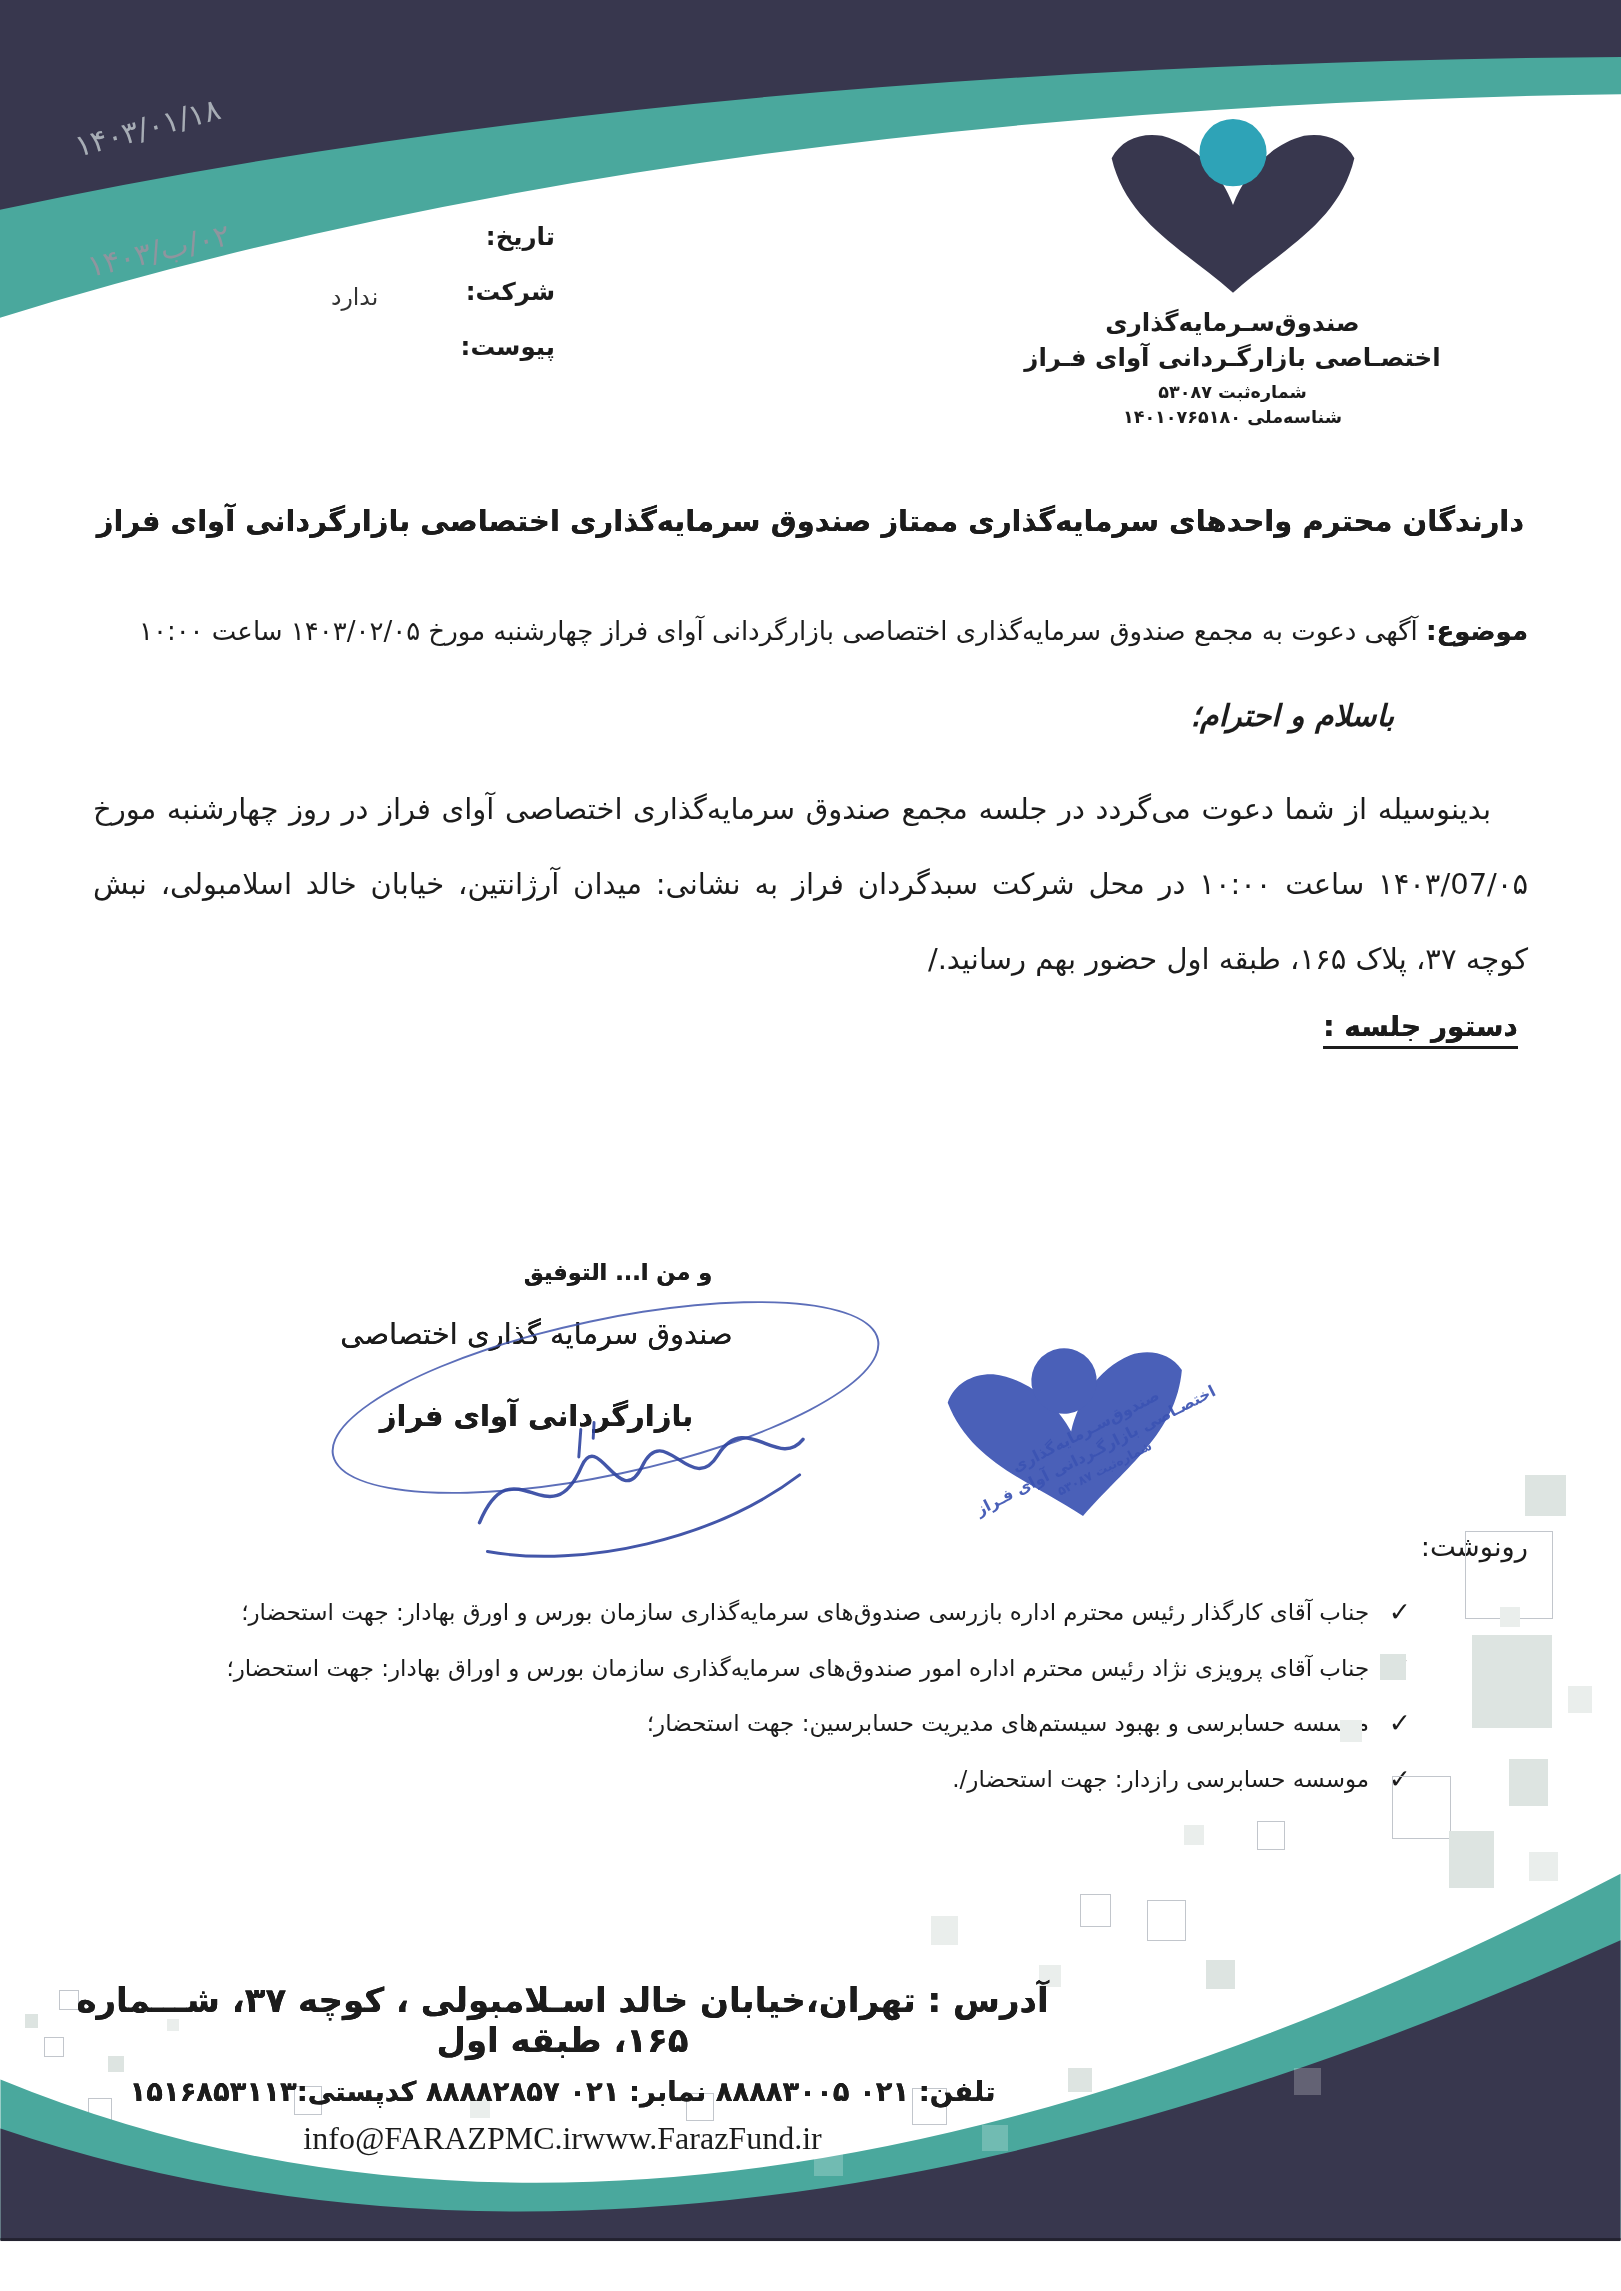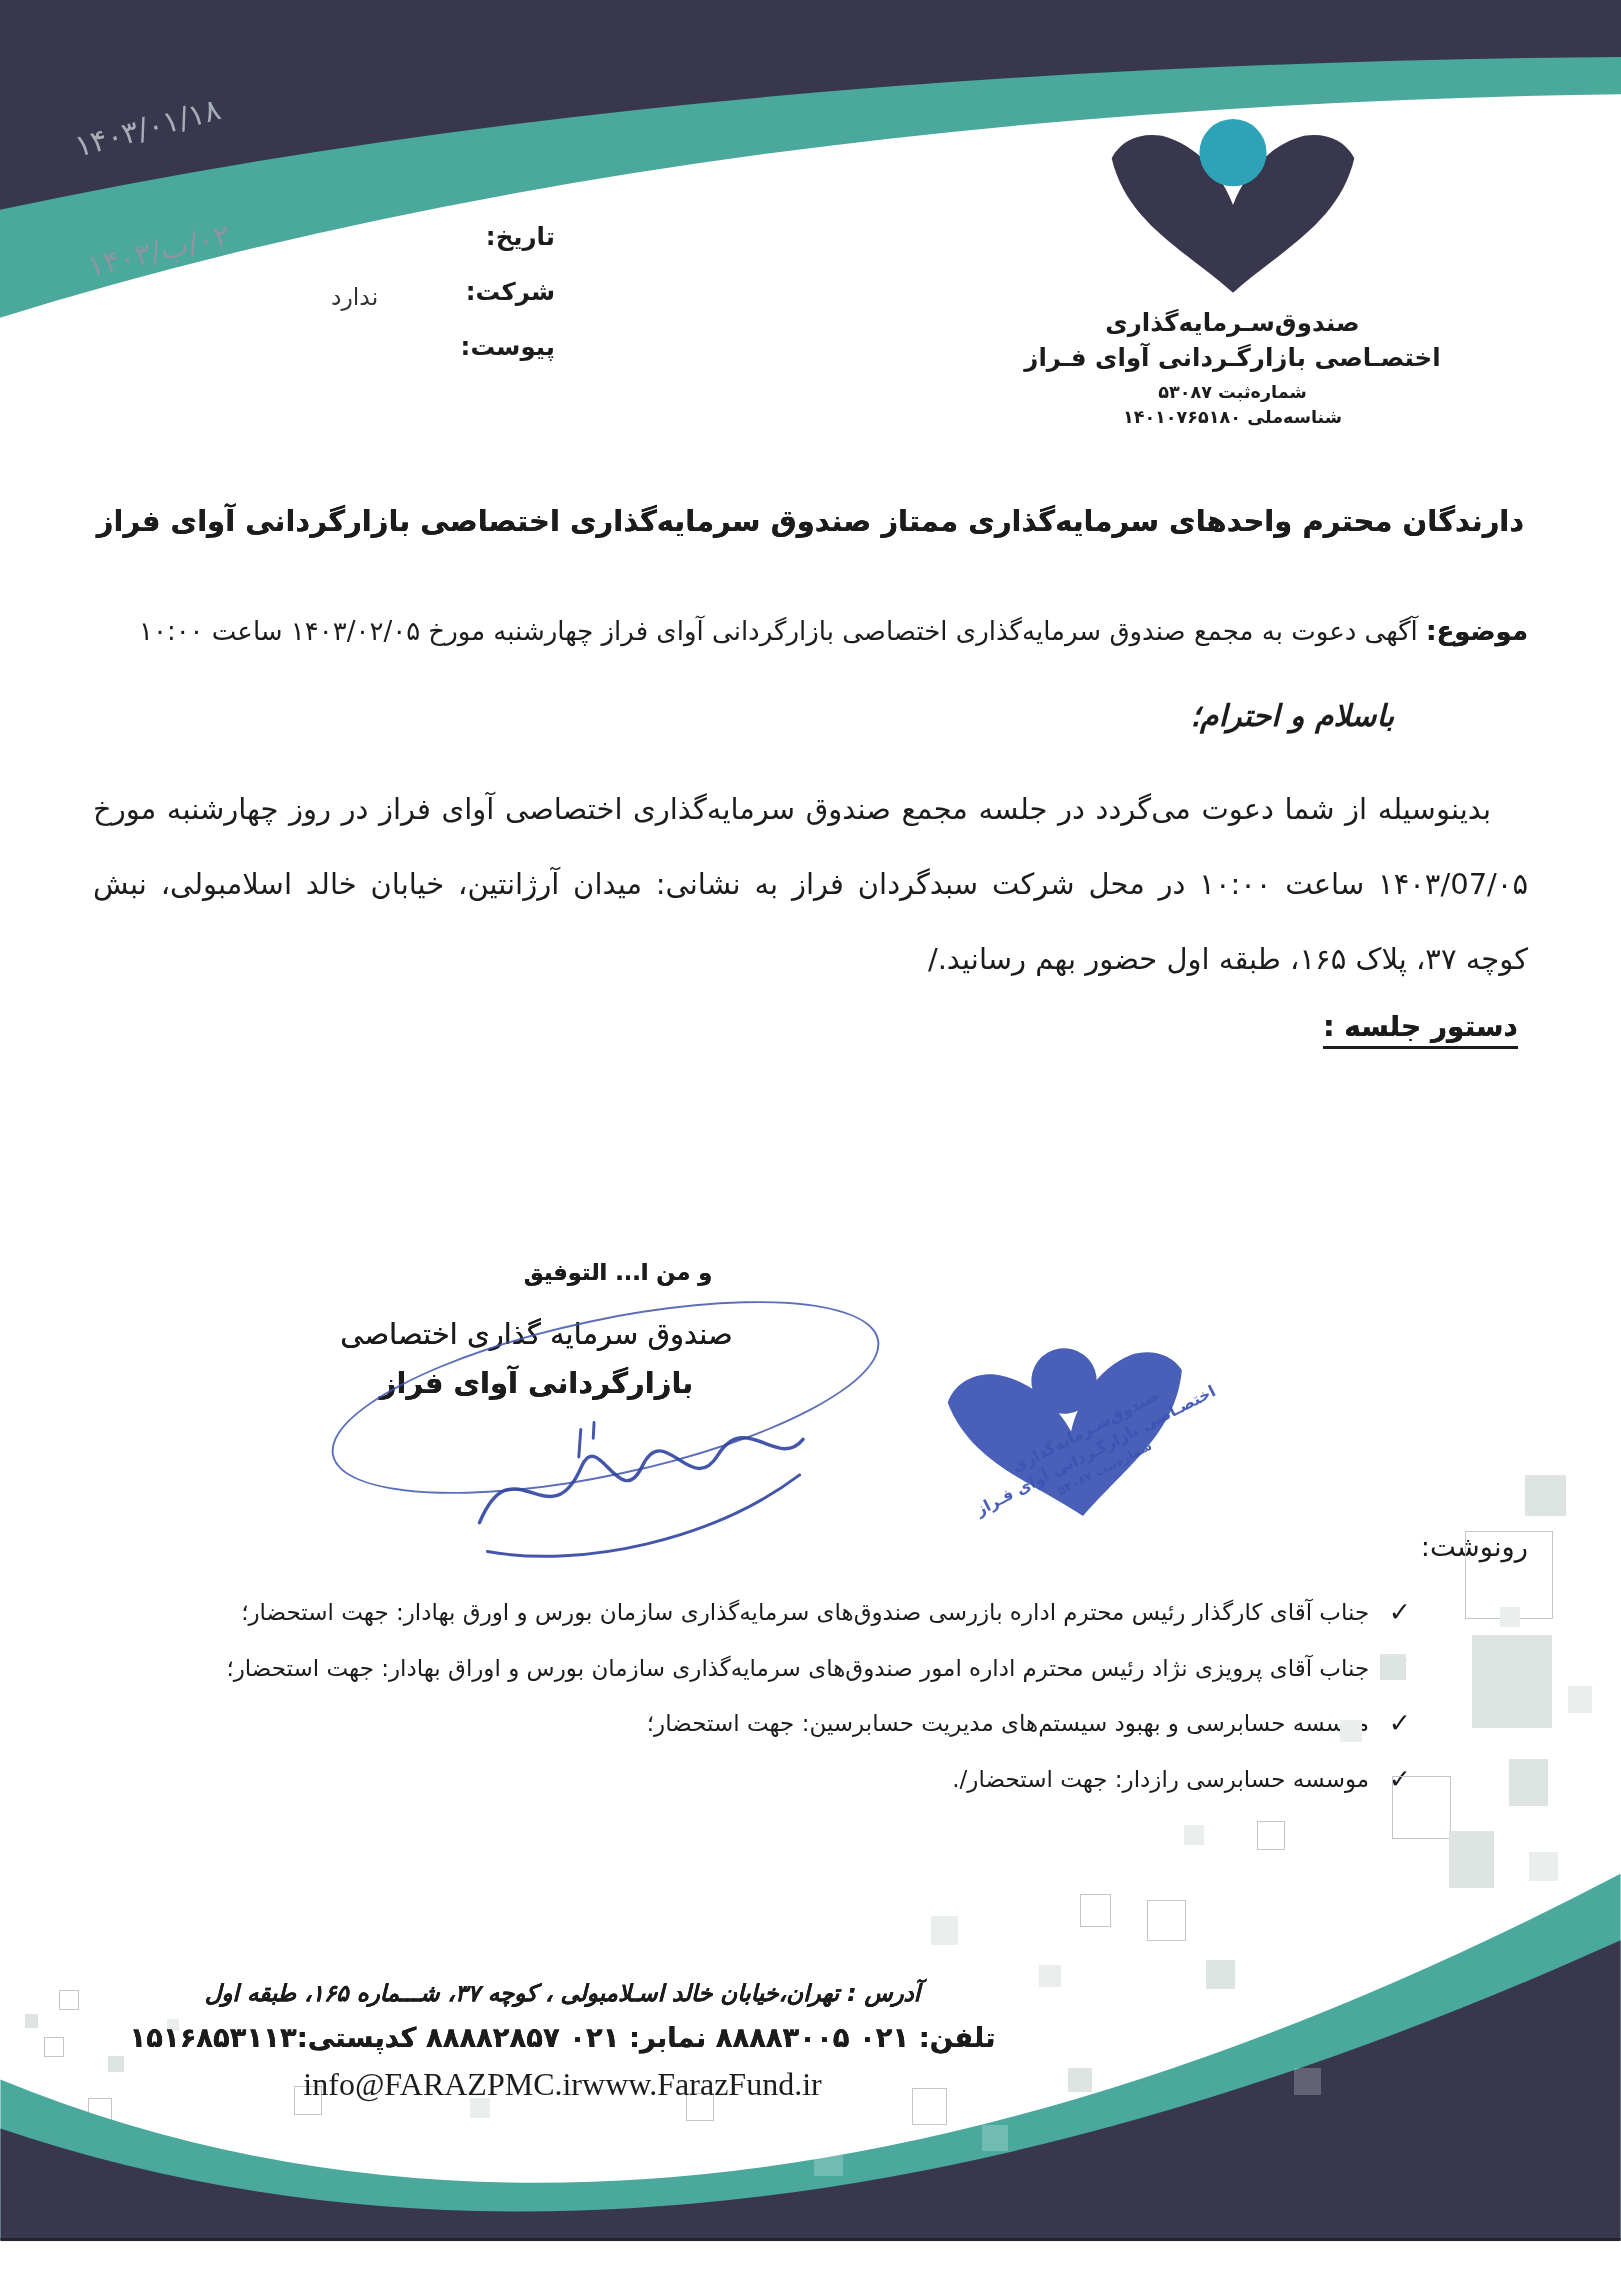--- a/index.html
+++ b/index.html
@@ -44,40 +44,40 @@
     text-shadow:0 0 0.6px #000;text-decoration:underline;text-underline-offset:9.8px;text-decoration-thickness:2.5px;}
   .agenda{position:absolute;top:1074px;right:149px;width:1333px;}
   .agenda .item{position:relative;padding-right:43px;font-size:27.4px;line-height:45px;margin-bottom:25.5px;}
   .agenda .bullet{position:absolute;right:0;top:13.7px;width:12.7px;height:12.7px;background:#111;}
 
   
   .closing{position:absolute;top:1259px;left:510px;width:216px;text-align:center;
     font-size:22.5px;font-weight:bold;text-shadow:0 0 0.5px #000;}
   .signer{position:absolute;top:1317px;left:289px;width:495px;text-align:center;}
   .signer .l1{font-size:29px;font-weight:normal;text-shadow:0 0 0.6px #000;}
-  .signer .l2{font-size:29px;font-weight:bold;margin-top:15px;text-shadow:0 0 0.6px #000;}
+  .signer .l2{font-size:29px;font-weight:bold;margin-top:48px;text-shadow:0 0 0.6px #000;}
   .stamp-oval{position:absolute;left:326px;top:1319px;width:555px;height:153px;
     border:2.9px solid #3f55ad;border-radius:50%;transform:rotate(-12deg);opacity:.85;}
   .stamp-logo{position:absolute;left:929px;top:1335px;transform:rotate(-8deg);opacity:.92;}
   .stamp-text{position:absolute;left:933px;top:1419px;width:323px;transform:rotate(-27deg);
     color:#3b53b3;text-align:center;font-weight:bold;opacity:.92;}
   .stamp-text .s1{font-size:15.7px;}
   .stamp-text .s2{font-size:15.7px;margin-top:2.9px;}
   .stamp-text .s3{font-size:12.3px;margin-top:3.9px;}
   .sig-svg{position:absolute;left:459px;top:1396px;transform:rotate(-4deg);opacity:.9;}
 
   
   .cc-title{position:absolute;top:1531px;right:93px;font-size:27.4px;}
   .cc-list{position:absolute;top:1592px;right:210px;width:1206px;}
   .cc-item{display:flex;gap:19.6px;font-size:23px;line-height:41px;margin-bottom:14.7px;align-items:flex-start;}
   .cc-check{font-size:26.5px;line-height:39px;flex:0 0 auto;}
 
   
   .footer-text{position:absolute;top:1980px;left:51px;width:1023px;text-align:center;}
-  .footer-text .f1{font-size:23px;font-weight:bold;text-shadow:0 0 0.6px #000;font-style:italic;}
+  .footer-text .f1{font-size:34px;font-weight:bold;text-shadow:0 0 0.6px #000;}
   .footer-text .f2{font-size:27.4px;font-weight:bold;margin-top:15.7px;text-shadow:0 0 0.6px #000;}
   .footer-text .f3{direction:ltr;font-family:"Liberation Serif",serif;font-size:32px;
     margin-top:13.7px;display:flex;justify-content:center;}
 
   
   .sq{position:absolute;}
   .sq-fill{background:#dde4e1;}
   .sq-fill2{background:#eaeeec;}
   .sq-outline{border:1.5px solid #c2c6cc;background:transparent;}
   .sq-ghost{background:rgba(255,255,255,.22);}

